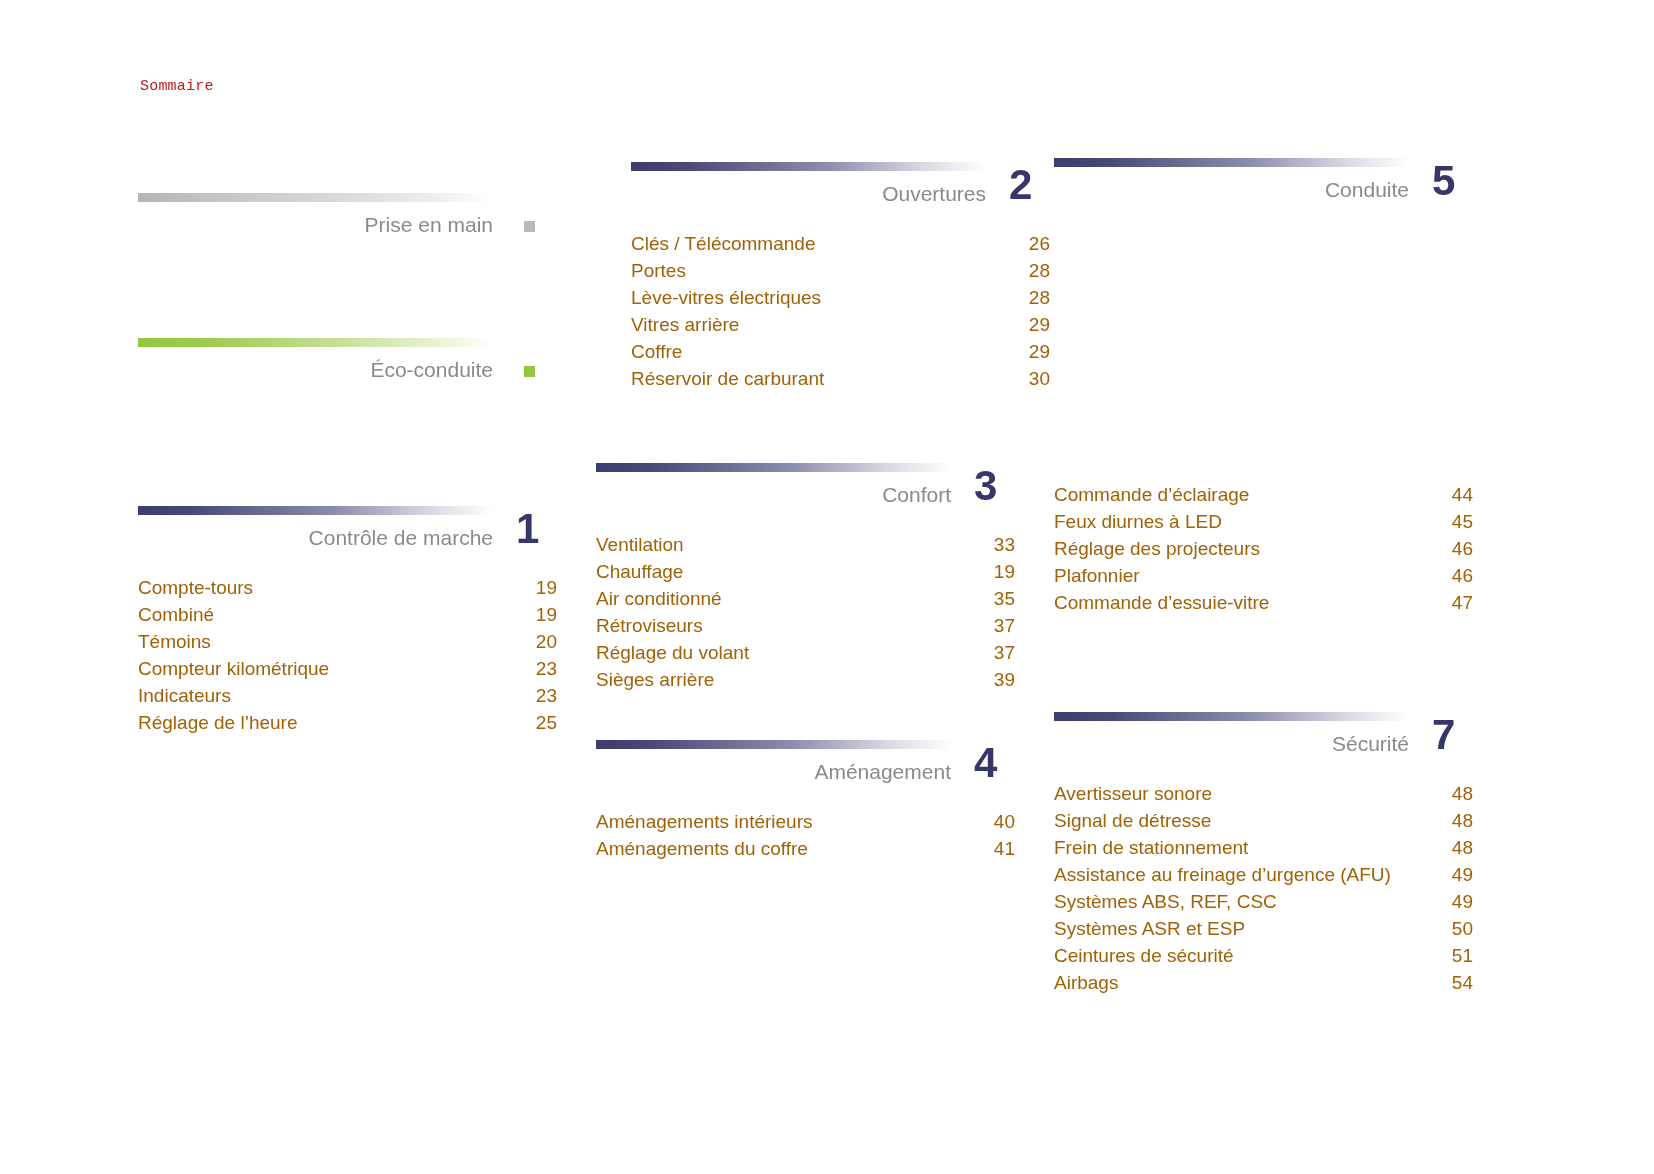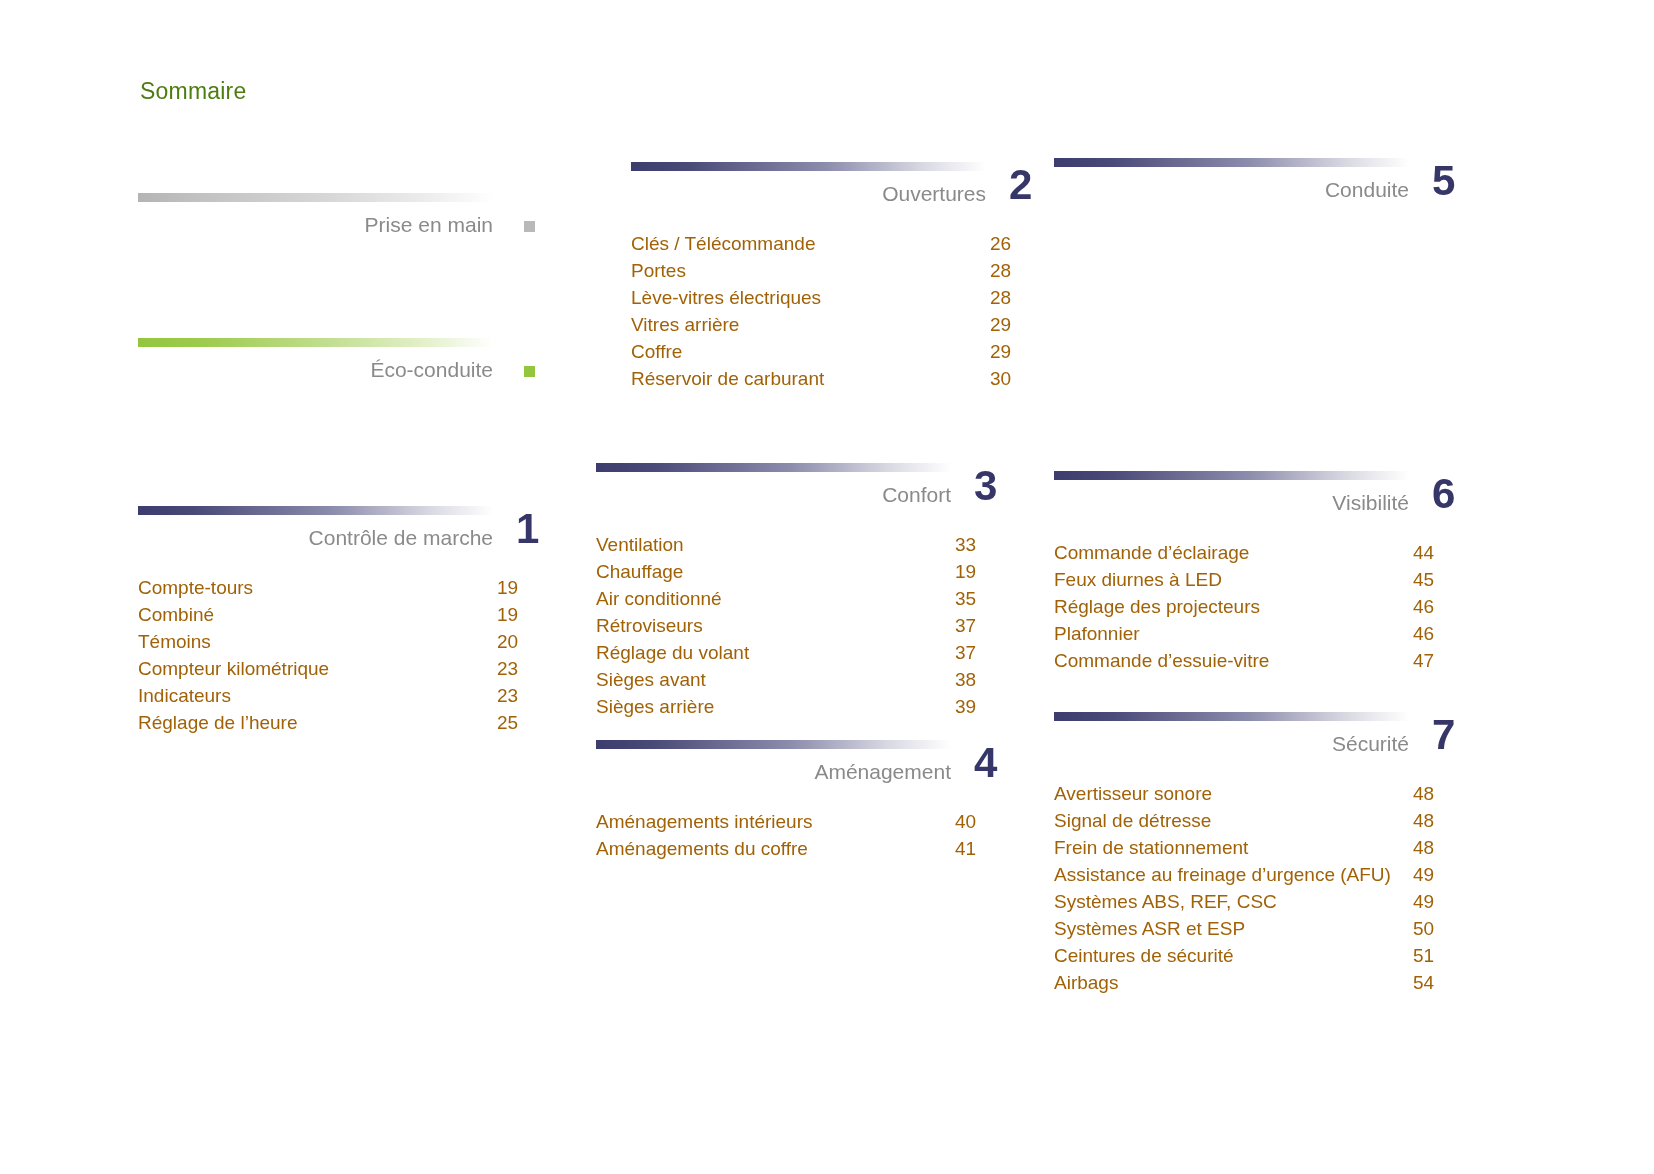--- a/index.html
+++ b/index.html
@@ -14,23 +14,24 @@
     color: #1a1a1a;
     position: relative;
     overflow: hidden;
   }
 
   
   .page-title {
     position: absolute;
     left: 140px;
     top: 78px;
-    font-size: 23px;
-    color: #4d7c0f;
+    font-size: 15px;
+    color: #b91c1c;
     letter-spacing: 0.2px;
+    font-family: Liberation Mono, monospace;
   }
 
   
   .grid {
     position: absolute;
     left: 0;
     top: 0;
     width: 1654px;
     height: 1174px;
   }
@@ -116,21 +117,21 @@
   .entry .label {
     position: absolute;
     left: 0;
     top: 0;
   }
   .entry .page {
     position: absolute;
     right: 0;
     top: 0;
     width: 60px;
-    text-align: left;
+    text-align: right;
   }
   
   .col1 .entry .page { right: 1px; }
   .col2 .entry .page { right: 1px; }
   .col3 .entry .page { right: 1px; }
 </style>
 </head>
 <body>
 
 <div class="page-title">Sommaire</div>
@@ -239,24 +240,20 @@
         </div>
         <div class="entry">
           <span class="label">Rétroviseurs</span>
           <span class="page">37</span>
         </div>
         <div class="entry">
           <span class="label">Réglage du volant</span>
           <span class="page">37</span>
         </div>
         <div class="entry">
-          <span class="label">Sièges avant</span>
-          <span class="page">38</span>
-        </div>
-        <div class="entry">
           <span class="label">Sièges arrière</span>
           <span class="page">39</span>
         </div>
       </div>
     </div>
     <div class="section col2" style="top: 740px;">
       <div class="sec-head">
         <div class="bar navy"></div>
         <div class="sec-title">Aménagement</div>
         <div class="sec-num">4</div>
@@ -273,25 +270,20 @@
       </div>
     </div>
     <div class="section col3" style="top: 150px;">
       <div class="sec-head">
         <div class="bar navy"></div>
         <div class="sec-title">Conduite</div>
         <div class="sec-num">5</div>
       </div>
     </div>
     <div class="section col3" style="top: 463px;">
-      <div class="sec-head">
-        <div class="bar navy"></div>
-        <div class="sec-title">Visibilité</div>
-        <div class="sec-num">6</div>
-      </div>
       <div class="entries">
         <div class="entry">
           <span class="label">Commande d’éclairage</span>
           <span class="page">44</span>
         </div>
         <div class="entry">
           <span class="label">Feux diurnes à LED</span>
           <span class="page">45</span>
         </div>
         <div class="entry">

